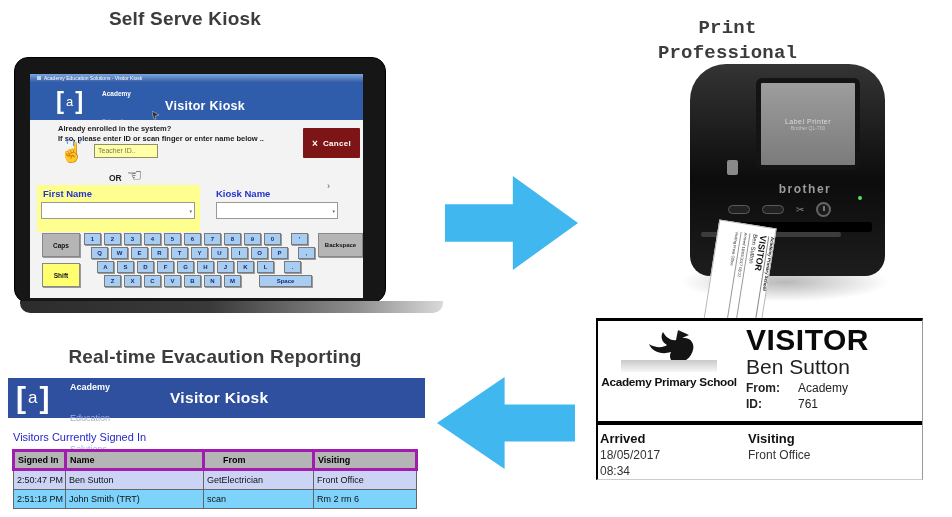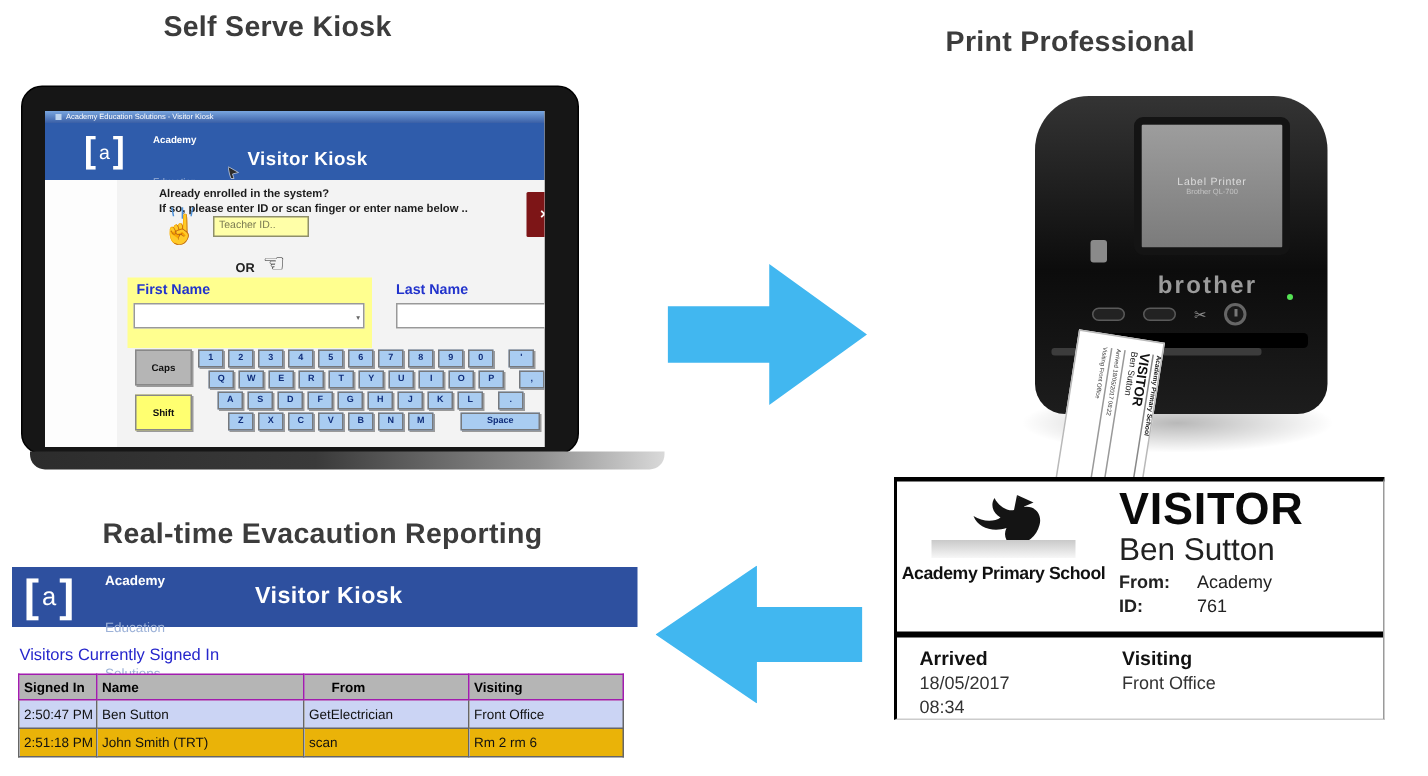--- a/index.html
+++ b/index.html
@@ -3,21 +3,21 @@
 <meta charset="utf-8">
 <style>
   * { margin:0; padding:0; box-sizing:border-box; }
   html,body { background:#fff; }
   body { font-family:"Liberation Sans", sans-serif; }
   .canvas { position:relative; width:952px; height:517px; background:#fff; overflow:hidden; }
 
   
   .big-heading { position:absolute; font-weight:bold; font-size:19px; color:#3c3c3c; text-align:center; letter-spacing:.2px; }
   .hd-kiosk { left:65px; top:8px; width:240px; }
-  .hd-badges { left:616px; top:16px; width:195px; line-height:25px; }
+  .hd-badges { left:630px; top:16px; width:195px; line-height:25px;font-family:Liberation Mono, monospace; }
   .hd-evac { left:25px; top:346px; width:380px; }
 
   
   .arrow { position:absolute; background:var(--arrow-blue,#41b7f0); }
   .arrow-right { left:445px; top:176px; width:133px; height:94px;
     clip-path:polygon(0 30%,51% 30%,51% 0,100% 50%,51% 100%,51% 70%,0 70%); }
   .arrow-left { left:437px; top:377px; width:138px; height:92px;
     clip-path:polygon(100% 30%,49% 30%,49% 0,0 50%,49% 100%,49% 70%,100% 70%); }
 
   
@@ -40,21 +40,21 @@
   .app-logo { left:26px; top:3px; height:32px; }
   .app-logo .br { font-size:24px; line-height:26px; }
   .app-logo .lt { font-size:13px; padding:0 2px; }
   .logo-text { position:absolute; line-height:8px; font-size:6.5px; }
   .app-logo-text { left:72px; top:8px; }
   .logo-text .l1 { color:#fff; font-weight:bold; }
   .logo-text .l2,.logo-text .l3 { color:#9db2d8;margin-top:20px; }
   .app-title { position:absolute; left:135px; top:17px; color:#fff; font-weight:bold; font-size:12.5px; letter-spacing:.3px; }
   .hdr-cursor { position:absolute; left:122px; top:29px; }
 
-  .app-body { position:absolute; left:0; top:46px; width:333px; height:178px; background:#f3f3f3;margin-left:48px; }
+  .app-body { position:absolute; left:0; top:46px; width:333px; height:178px; background:#f3f3f3; }
   .prompt1 { position:absolute; left:28px; top:4px; font-size:7.5px; font-weight:bold; color:#1c1c1c; }
   .prompt2 { position:absolute; left:28px; top:13.5px; font-size:7.5px; font-weight:bold; color:#1c1c1c; }
   .press-icon { position:absolute; left:30px; top:21px; font-size:19px; color:#111; }
   .press-rays { position:absolute; left:36px; top:17px; color:#4a90d9; font-size:8px; font-weight:bold; letter-spacing:1px; }
   .teacher-field { position:absolute; left:64px; top:24px; width:64px; height:14px; background:#ffffa8;
     border:1px solid #8f8f6a; font-size:7px; color:#7a7a52; line-height:12px; padding-left:3px; }
   .cancel-btn { position:absolute; left:273px; top:8px; width:57px; height:30px; background:var(--cancel-red,#7d1517);
     color:#fff; display:flex; align-items:center; justify-content:center; gap:5px; border-radius:1px; }
   .cancel-btn .x { font-size:10px; font-weight:bold; }
   .cancel-btn .cl { font-size:8px; font-weight:bold; letter-spacing:.3px; }
@@ -93,21 +93,21 @@
     background:radial-gradient(ellipse at center, rgba(0,0,0,.28), rgba(0,0,0,0) 70%); }
   .printer-body { position:absolute; left:35px; top:0; width:195px; height:212px;
     background:linear-gradient(#343434,#0c0c0c 55%,#1d1d1d); border-radius:36px 36px 20px 20px; }
   .printer-screen { position:absolute; left:66px; top:14px; width:104px; height:92px;
     background:linear-gradient(#9d9d9d,#7b7b7b); border:5px solid #141414; border-radius:6px;
     display:flex; flex-direction:column; align-items:center; justify-content:center; }
   .printer-screen .s1 { font-size:7px; color:#dcdcdc; letter-spacing:.5px; }
   .printer-screen .s2 { font-size:5px; color:#c4c4c4; }
   .printer-side-logo { position:absolute; left:37px; top:96px; width:11px; height:15px; background:#8a8a8a; border-radius:2px; }
   .printer-brand { position:absolute; left:0; top:118px; width:230px; text-align:center;
-    color:#9b9b9b; font-weight:bold; font-size:16px; letter-spacing:1.5px; }
+    color:#9b9b9b; font-weight:bold; font-size:12px; letter-spacing:1.5px; }
   .printer-controls { position:absolute; left:38px; top:138px; width:120px; display:flex; align-items:center; gap:12px; }
   .pill-btn { width:22px; height:9px; background:#222; border:1px solid #5a5a5a; border-radius:5px; }
   .cut-icon { color:#8a8a8a; font-size:10px; }
   .power-btn { width:15px; height:15px; border:2px solid #666; border-radius:50%; background:#1a1a1a; position:relative; }
   .power-btn::after { content:""; position:absolute; left:50%; top:2px; width:2px; height:5px; background:#777; transform:translateX(-50%); }
   .led { position:absolute; left:168px; top:132px; width:4px; height:4px; background:#54e354; border-radius:50%; }
   .printer-slot { position:absolute; left:50px; top:158px; width:132px; height:10px; background:#000; border-radius:3px; }
   .printer-slot-lip { position:absolute; left:46px; top:168px; width:140px; height:5px; background:#3c3c3c; border-radius:2px; }
   .label-out { position:absolute; left:64px; top:160px; width:58px; height:132px; background:#fff;
     border:1px solid #b9b9b9; transform:rotate(9deg); transform-origin:top center; overflow:hidden; }
@@ -125,40 +125,40 @@
   .badge-bird { margin-top:5px; }
   .badge-grad { width:96px; height:12px; margin-top:-8px; background:linear-gradient(#c9c9c9,#f7f7f7); }
   .badge-school { font-size:11.8px; font-weight:bold; color:#111; white-space:nowrap; letter-spacing:-0.3px; margin-top:3px; }
   .badge-right { flex:1; padding-top:4px; padding-left:6px; }
   .badge-type { font-size:30px; font-weight:800; color:#0a0a0a; letter-spacing:.5px; line-height:30px; }
   .badge-name { font-size:21px; color:#222; line-height:24px; }
   .badge-row { display:flex; font-size:12px; color:#222; margin-top:2px; }
   .badge-row .bl { font-weight:bold; width:52px; }
   .badge-divider { height:4px; background:#000; }
   .badge-bottom { display:flex; padding-top:6px; }
-  .badge-col1 { width:150px; padding-left:15px; }
+  .badge-col1 { width:150px; padding-left:2px; }
   .badge-col2 { flex:1; }
   .badge-sec-label { font-size:13px; font-weight:bold; color:#111; line-height:16px; }
   .badge-sec-val { font-size:12px; color:#333; line-height:16px; }
 
   
   .evac-panel { position:absolute; left:8px; top:378px; width:417px; height:139px; background:#fff; }
   .evac-header { position:absolute; left:0; top:0; width:417px; height:40px; background:var(--evac-blue,#2e509f); }
   .evac-logo { left:8px; top:2px; height:36px; }
   .evac-logo .br { font-size:30px; line-height:32px; }
   .evac-logo .lt { font-size:17px; padding:0 2px; }
   .evac-logo-text { left:62px; top:4px; font-size:9px; line-height:11px; }
   .evac-title { position:absolute; left:162px; top:11px; color:#fff; font-weight:bold; font-size:15.5px; letter-spacing:.3px; }
   .evac-section-title { position:absolute; left:5px; top:53px; color:#2626cc; font-size:11px; }
   .evac-table { position:absolute; left:4px; top:71px; width:404px; border-collapse:collapse; table-layout:fixed; }
-  .evac-table th { background:#b5b5b5; border:1px solid #a21caf; font-size:9px; font-weight:bold; color:#000;
+  .evac-table th { background:#b5b5b5; border:3px solid #a21caf; font-size:9px; font-weight:bold; color:#000;
     text-align:left; padding:3px 3px; }
   .evac-table td { border:1px solid #666; font-size:9px; color:#111; padding:4px 3px; white-space:nowrap; overflow:hidden; }
   .evac-table tr.row-a td { background:#cbd4f4; }
-  .evac-table tr.row-b td { background:#eab308;margin-top:42px; }
+  .evac-table tr.row-b td { background:#7dd3fc;margin-top:42px; }
 </style>
 </head>
 <body>
 
 <div class="canvas">
 
   <div class="big-heading hd-kiosk">Self Serve Kiosk</div>
   <div class="big-heading hd-badges">
     <div>Print Professional</div>
   </div>
@@ -209,21 +209,21 @@
         <div class="or-label">OR</div>
         <div class="or-hand">☜</div>
 
         <div class="fn-box">
           <div class="field-label fn-label">First Name</div>
           <div class="combo fn-input">
             <span class="caret">▾</span>
           </div>
         </div>
 
-        <div class="field-label ln-label">Last Name</div>
+        <div class="field-label ln-label">Kiosk Name</div>
         <div class="combo ln-input">
           <span class="caret">▾</span>
         </div>
         <div class="chevron">›</div>
 
         <div class="kb">
           <div class="mod-key caps-key">Caps</div>
           <div class="mod-key backspace-key">Backspace</div>
           <div class="mod-key shift-key">Shift</div>
           <div class="kb-row kb-r1">

